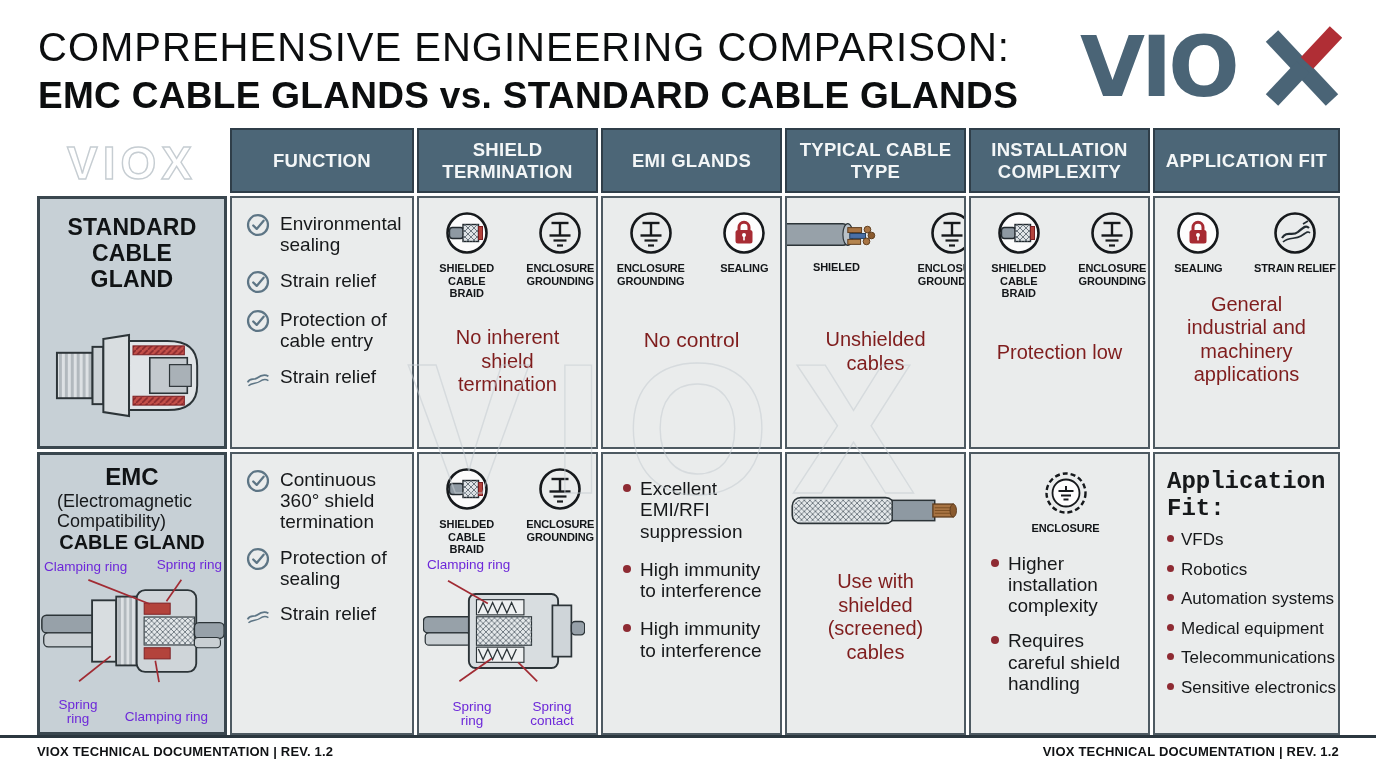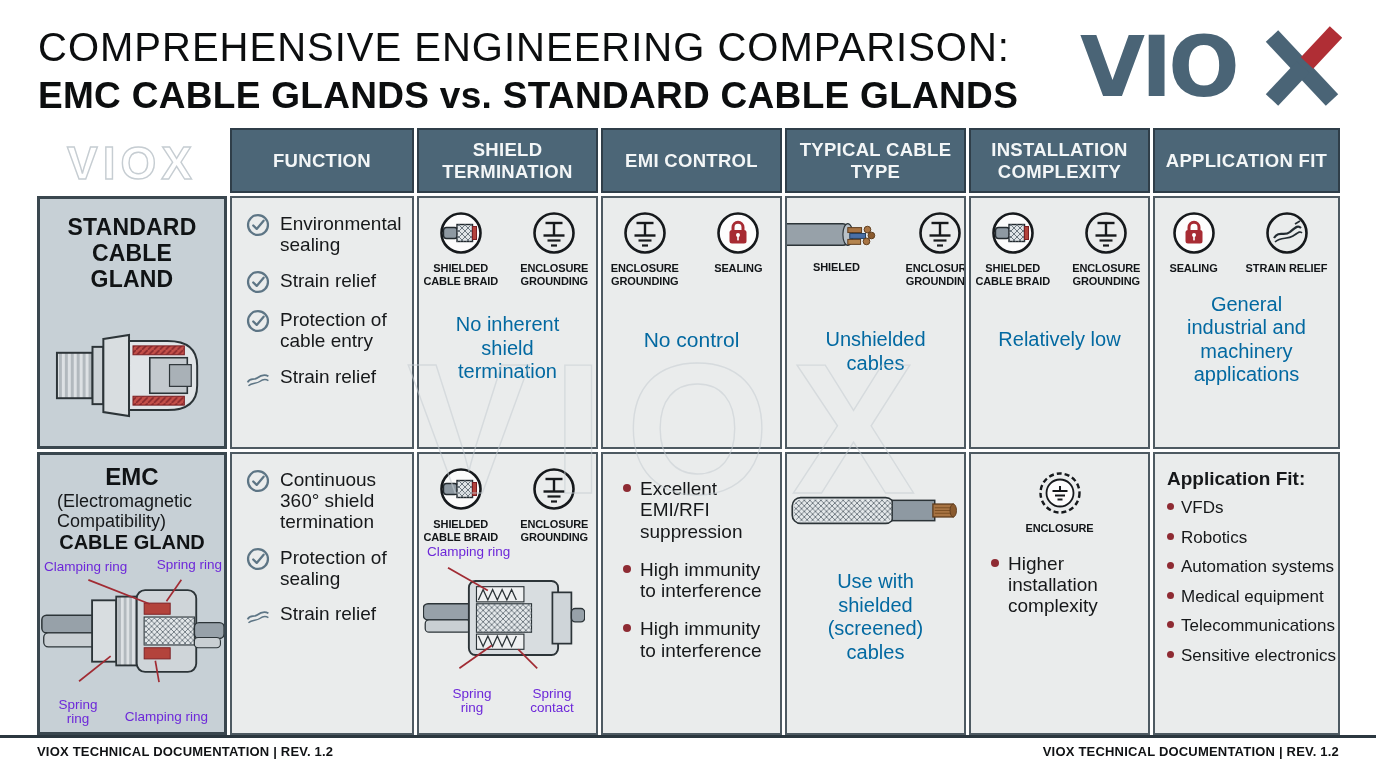--- a/index.html
+++ b/index.html
@@ -35,32 +35,32 @@
   .gland-art{margin-top:34px;}
   
   .diagram{position:relative;width:100%;height:168px;margin-top:4px;}
   .dlab{position:absolute;font-size:13.5px;color:#6d28d9;line-height:1.05;}
   
   .fn-list{padding:16px 6px 0 13px;}
   .fn-item{display:flex;gap:9px;margin-bottom:15px;font-size:19px;line-height:1.1;}
   .fn-item svg{flex:0 0 auto;margin-top:-2px;}
   
   .iconrow{display:flex;justify-content:center;align-items:flex-start;gap:10px;padding-top:12px;}
-  .icondef{display:flex;flex-direction:column;align-items:center;width:86px;}
+  .icondef{display:flex;flex-direction:column;align-items:center;width:86px;padding-left:12px;}
   .icondef.wide{width:126px;}
   .iconlabel{font-size:11px;font-weight:700;text-align:center;line-height:1.15;margin-top:6px;letter-spacing:-.1px;color:#121518;}
-  .note{font-size:20px;text-align:center;margin-top:26px;line-height:1.18;padding:0 19px;color:#0369a1;}
+  .note{font-size:20px;text-align:center;margin-top:26px;line-height:1.18;padding:0 19px;color:#7f1d1d;}
   .note.big-gap{margin-top:41px;}
   
   .bullets{list-style:none;margin:0;padding:24px 4px 0 20px;}
   .bullets li{position:relative;padding-left:17px;font-size:19px;line-height:1.12;margin-bottom:17px;}
   .bullets li::before{content:"";position:absolute;left:0;top:6px;width:8px;height:8px;border-radius:50%;background:#8e2b33;}
   .bullets.tight{padding-top:6px;}
   .bullets.tight li{margin-bottom:14px;}
-  .app-head{font-weight:700;font-size:19px;padding:14px 0 8px 12px;}
+  .app-head{font-weight:700;font-size:24px;padding:14px 0 8px 12px;font-family:Liberation Mono, monospace;}
   .bullets.small{padding:0 2px 0 12px;}
   .bullets.small li{font-size:17px;margin-bottom:10.5px;padding-left:14px;}
   .bullets.small li::before{width:7px;height:7px;top:5px;}
   .center-art{display:flex;justify-content:center;padding-top:38px;}
   
   .bottomline{position:absolute;left:0;top:735px;width:1376px;height:2.5px;background:#2b373f;}
   .footer{position:absolute;top:744px;font-size:13px;font-weight:700;letter-spacing:.2px;color:#101214;}
   .footer.fl{left:37px;}
   .footer.fr{right:37px;}
 </style>
@@ -100,21 +100,21 @@
   </svg>
 </div>
 
 <div class="tbl">
 
   <div class="hdr-left">
     <div class="wm wm-small">VIOX</div>
   </div>
   <div class="hdr">FUNCTION</div>
   <div class="hdr">SHIELD TERMINATION</div>
-  <div class="hdr">EMI CONTROL</div>
+  <div class="hdr">EMI GLANDS</div>
   <div class="hdr">TYPICAL CABLE TYPE</div>
   <div class="hdr">INSTALLATION COMPLEXITY</div>
   <div class="hdr">APPLICATION FIT</div>
 
   <div class="cell lblcell">
     <div class="rowlabel">STANDARD CABLE GLAND</div>
     <svg class="gland-art" width="158" height="99" viewBox="0 0 160 100">
       <rect x="4" y="27" width="36" height="46" fill="url(#th)" stroke="#2c3438" stroke-width="2"></rect>
       <rect x="40" y="21" width="11" height="58" fill="#ccd2d6" stroke="#2c3438" stroke-width="2"></rect>
       <polygon points="51,13 77,9 77,91 51,87" fill="#d8dde0" stroke="#2c3438" stroke-width="2"></polygon>
@@ -260,21 +260,21 @@
             <circle cx="23" cy="23" r="19.5" fill="none" stroke="#16191c" stroke-width="2.6"></circle>
             <line x1="14.5" y1="13" x2="31.5" y2="13" stroke="#16191c" stroke-width="2.4"></line>
             <line x1="23" y1="13" x2="23" y2="25.5" stroke="#16191c" stroke-width="2.4"></line>
             <line x1="12.5" y1="25.5" x2="33.5" y2="25.5" stroke="#16191c" stroke-width="2.4"></line>
             <line x1="16.5" y1="30.5" x2="29.5" y2="30.5" stroke="#16191c" stroke-width="2.2"></line>
             <line x1="20" y1="35.5" x2="26" y2="35.5" stroke="#16191c" stroke-width="2.2"></line>
           </svg>
         <div class="iconlabel">ENCLOSURE GROUNDING</div>
       </div>
     </div>
-    <div class="note big-gap">Relatively low</div>
+    <div class="note big-gap">Protection low</div>
   </div>
 
   <div class="cell">
     <div class="iconrow">
       <div class="icondef" style="width:70px">
         <svg width="46" height="46" viewBox="0 0 46 46">
             <circle cx="23" cy="23" r="19.5" fill="#fdfdfd" stroke="#16191c" stroke-width="2.6"></circle>
             <path d="M18 20.5 v-3.2 a5 5 0 0 1 10 0 v3.2" fill="none" stroke="#a72b33" stroke-width="3"></path>
             <rect x="14.5" y="20" width="17" height="13.5" rx="2.5" fill="#a72b33"></rect>
             <circle cx="23" cy="25" r="2" fill="#fff"></circle>
@@ -430,20 +430,21 @@
             <line x1="23" y1="16" x2="23" y2="21" stroke="#16191c" stroke-width="2"></line>
             <line x1="15.5" y1="21" x2="30.5" y2="21" stroke="#16191c" stroke-width="2"></line>
             <line x1="18" y1="25.5" x2="28" y2="25.5" stroke="#16191c" stroke-width="2"></line>
             <line x1="20.5" y1="29.5" x2="25.5" y2="29.5" stroke="#16191c" stroke-width="2"></line>
           </svg>
         <div class="iconlabel">ENCLOSURE</div>
       </div>
     </div>
     <ul class="bullets tight" style="padding-top:18px">
       <li>Higher installation complexity</li>
+      <li>Requires careful shield handling</li>
     </ul>
   </div>
 
   <div class="cell">
     <div class="app-head">Application Fit:</div>
     <ul class="bullets small">
       <li>VFDs</li>
       <li>Robotics</li>
       <li>Automation systems</li>
       <li>Medical equipment</li>

